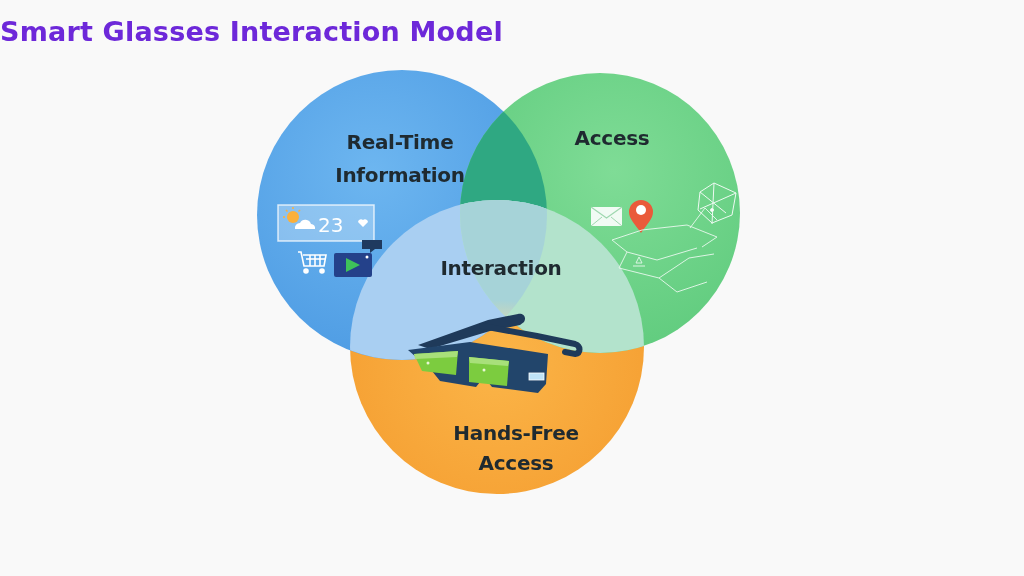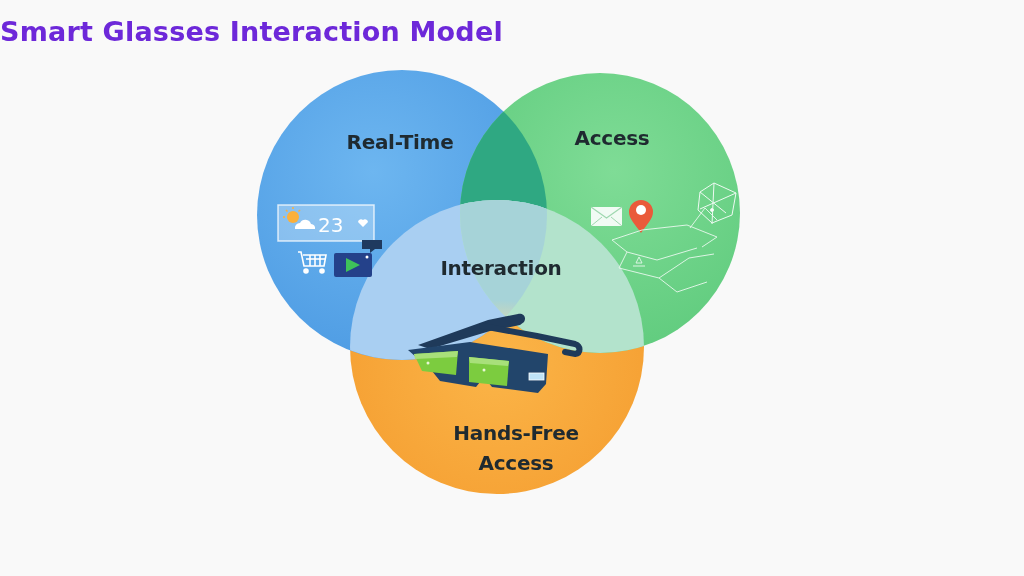--- a/index.html
+++ b/index.html
@@ -151,20 +151,21 @@
     <path d="M414 354 l44 -3 l-1 6 l-42 2 z" fill="#a8e07a"></path>
     <path d="M469 357 l40 4 l-1 5 l-38 -3 z" fill="#a8e07a"></path>
     <circle cx="428" cy="363" r="1.5" fill="#e8f7d4"></circle>
     <circle cx="484" cy="370" r="1.5" fill="#e8f7d4"></circle>
     <rect x="529" y="373" width="15" height="7" fill="#bfe3f7" stroke="#ffffff" stroke-width="0.8"></rect>
   </g>
 </svg>
 
 <div class="label" style="left:300px; top:126px; width:200px;">
   <span>Real-Time</span>
+  <span>Information</span>
 </div>
 
 <div class="label" style="left:512px; top:122px; width:200px;">
   <span>Access</span>
 </div>
 
 <div class="label" style="left:386px; top:252px; width:230px;">
   <span>Interaction</span>
 </div>
 

